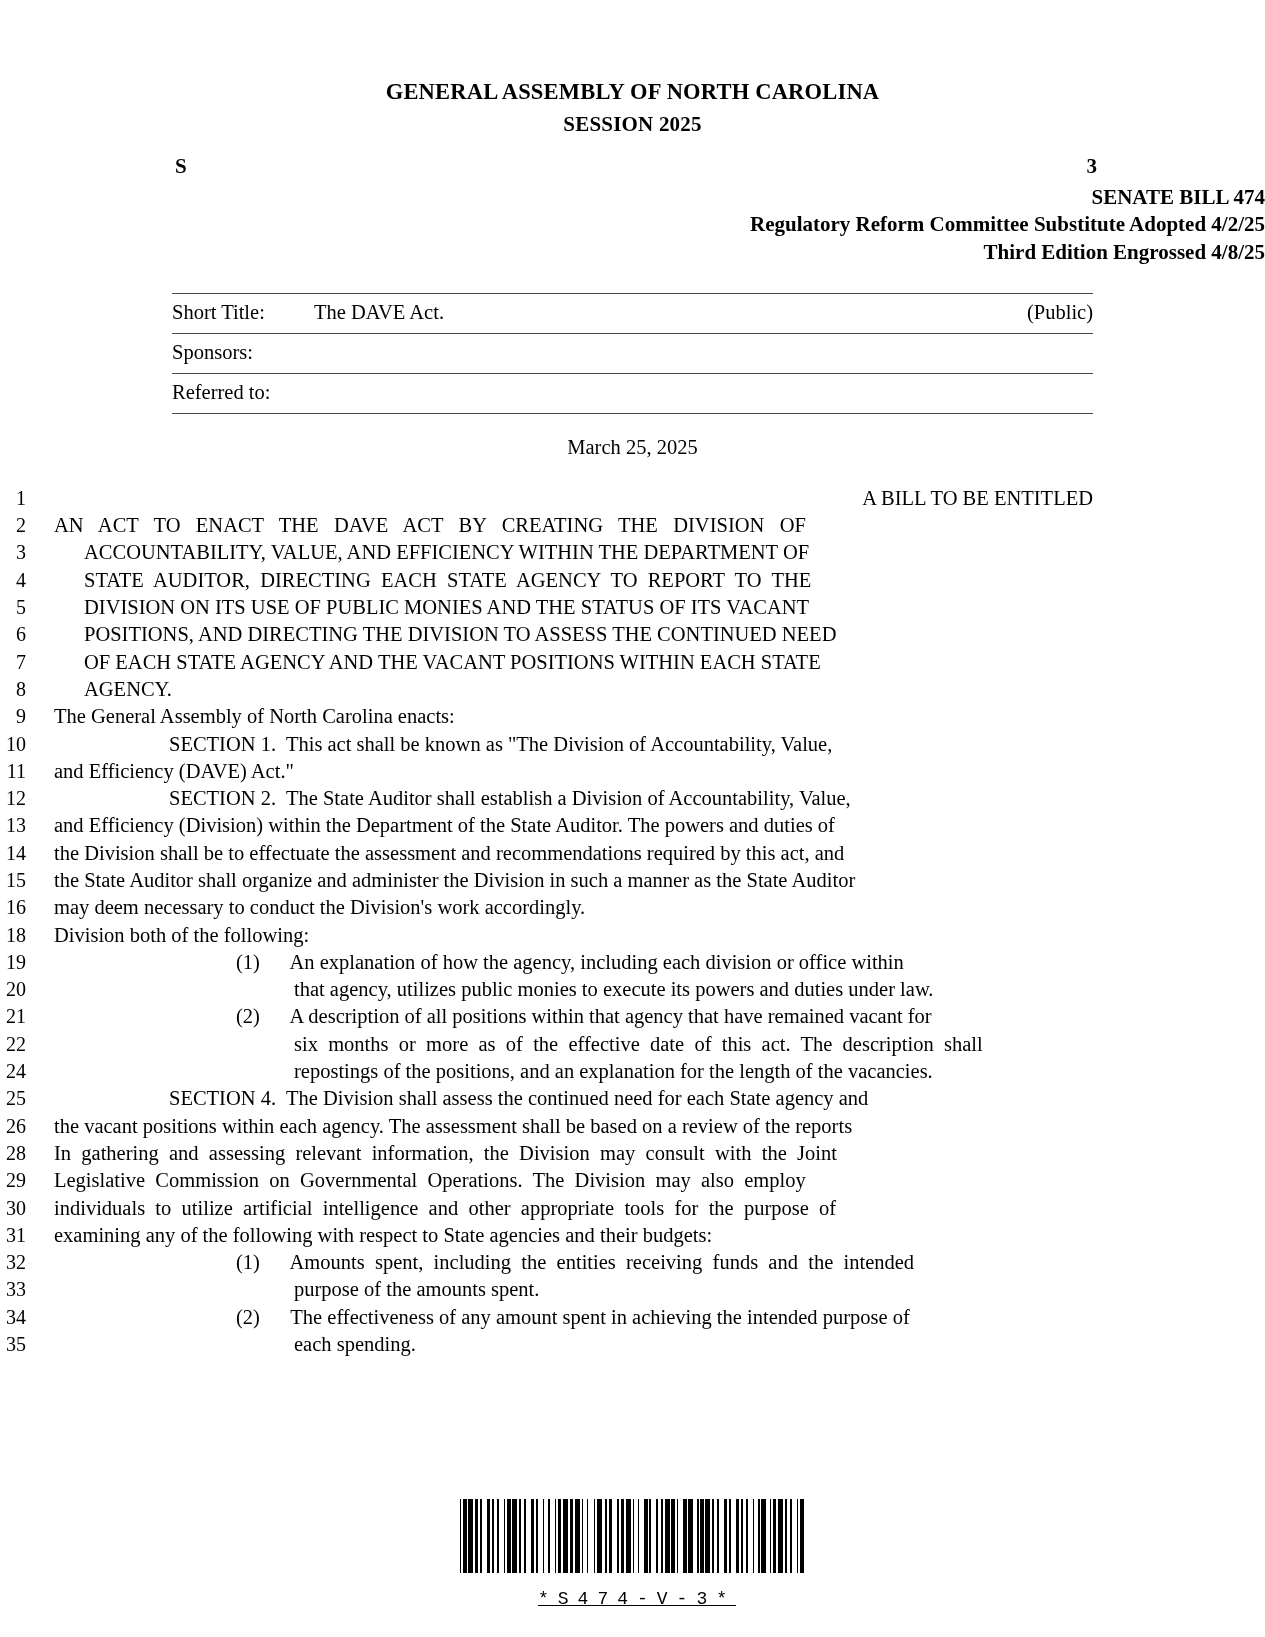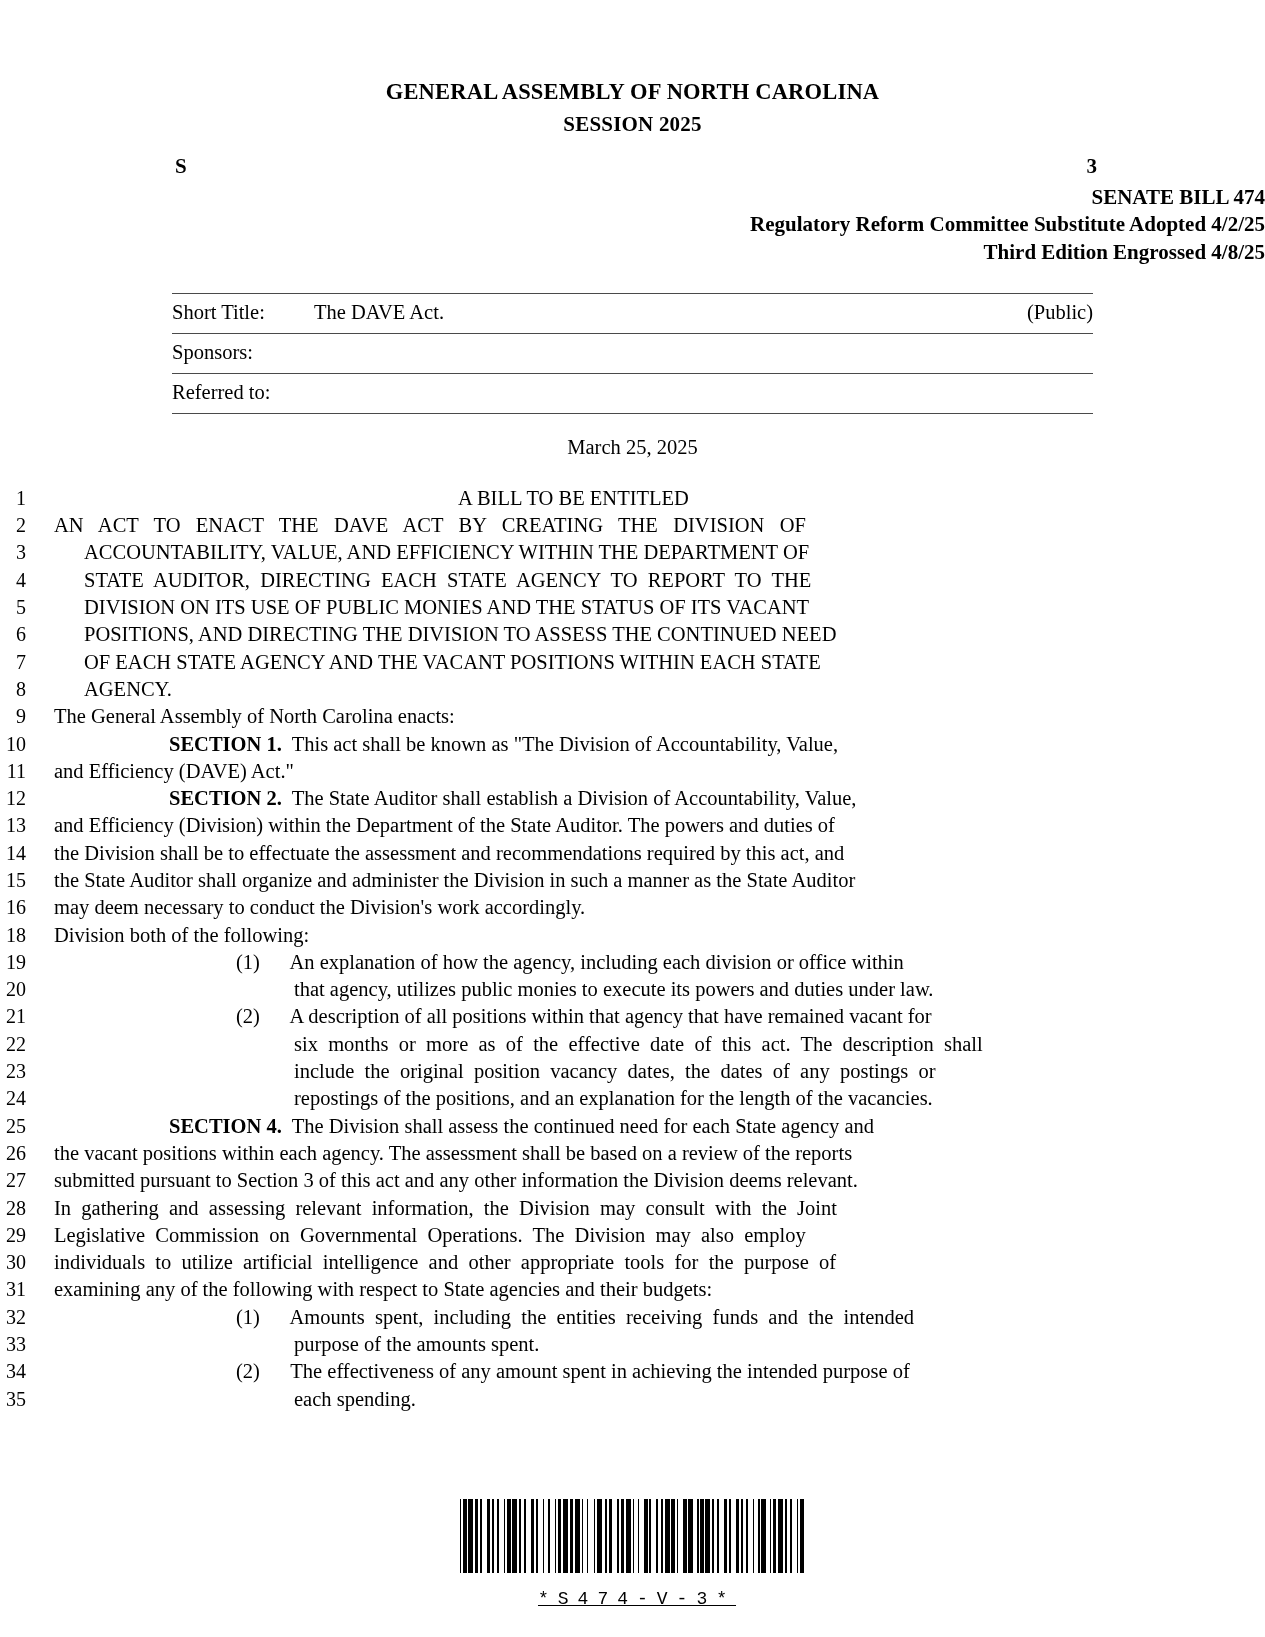--- a/index.html
+++ b/index.html
@@ -123,23 +123,23 @@
     white-space: pre;
     overflow: hidden;
   }
 
   
   .ind-0  { padding-left: 0px; }
   .ind-1  { padding-left: 30px; }
   .ind-2  { padding-left: 115px; }
   .ind-3  { padding-left: 182px; }
   .ind-4  { padding-left: 240px; }
-  .center-line { text-align: center; padding-right: 172px; }
-
-  b.sec { font-weight: bold; }
+  .center-line { text-align: right; padding-right: 172px; }
+
+  b.sec { font-weight: normal; }
 
   
   .barcode-wrap {
     position: absolute;
     left: 0;
     right: 0;
     bottom: 28px;
     text-align: center;
   }
   .barcode {
@@ -287,38 +287,30 @@
       </div>
       <div class="bill-line">
         <div class="line-no">21</div>
         <div class="line-text ind-3"><span>(2)</span><span>      </span><span>A description of all positions within that agency that have remained vacant for</span></div>
       </div>
       <div class="bill-line">
         <div class="line-no">22</div>
         <div class="line-text ind-4"><span>six  months  or  more  as  of  the  effective  date  of  this  act.  The  description  shall</span></div>
       </div>
       <div class="bill-line">
-        <div class="line-no">23</div>
-        <div class="line-text ind-4"><span>include  the  original  position  vacancy  dates,  the  dates  of  any  postings  or</span></div>
-      </div>
-      <div class="bill-line">
         <div class="line-no">24</div>
         <div class="line-text ind-4"><span>repostings of the positions, and an explanation for the length of the vacancies.</span></div>
       </div>
       <div class="bill-line">
         <div class="line-no">25</div>
         <div class="line-text ind-2"><b class="sec">SECTION 4.</b><span>  The Division shall assess the continued need for each State agency and</span></div>
       </div>
       <div class="bill-line">
         <div class="line-no">26</div>
         <div class="line-text ind-0"><span>the vacant positions within each agency. The assessment shall be based on a review of the reports</span></div>
-      </div>
-      <div class="bill-line">
-        <div class="line-no">27</div>
-        <div class="line-text ind-0"><span>submitted pursuant to Section 3 of this act and any other information the Division deems relevant.</span></div>
       </div>
       <div class="bill-line">
         <div class="line-no">28</div>
         <div class="line-text ind-0"><span>In  gathering  and  assessing  relevant  information,  the  Division  may  consult  with  the  Joint</span></div>
       </div>
       <div class="bill-line">
         <div class="line-no">29</div>
         <div class="line-text ind-0"><span>Legislative  Commission  on  Governmental  Operations.  The  Division  may  also  employ</span></div>
       </div>
       <div class="bill-line">

